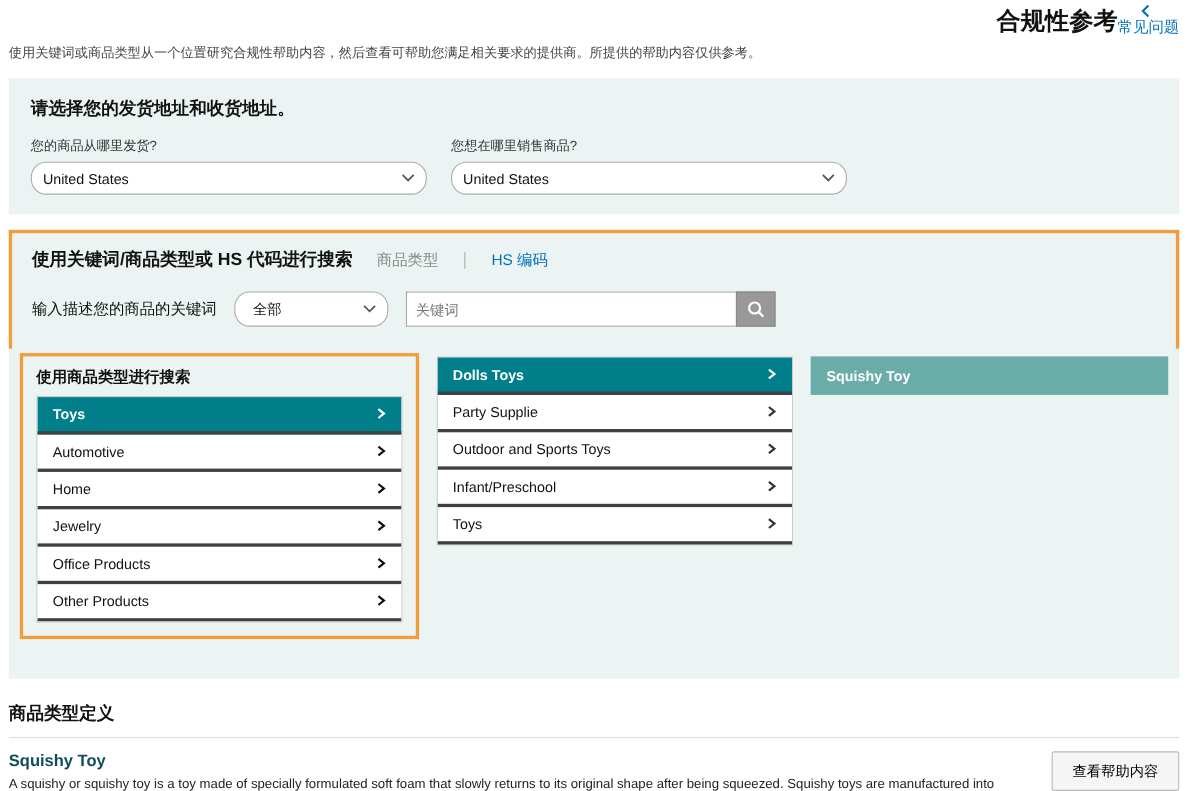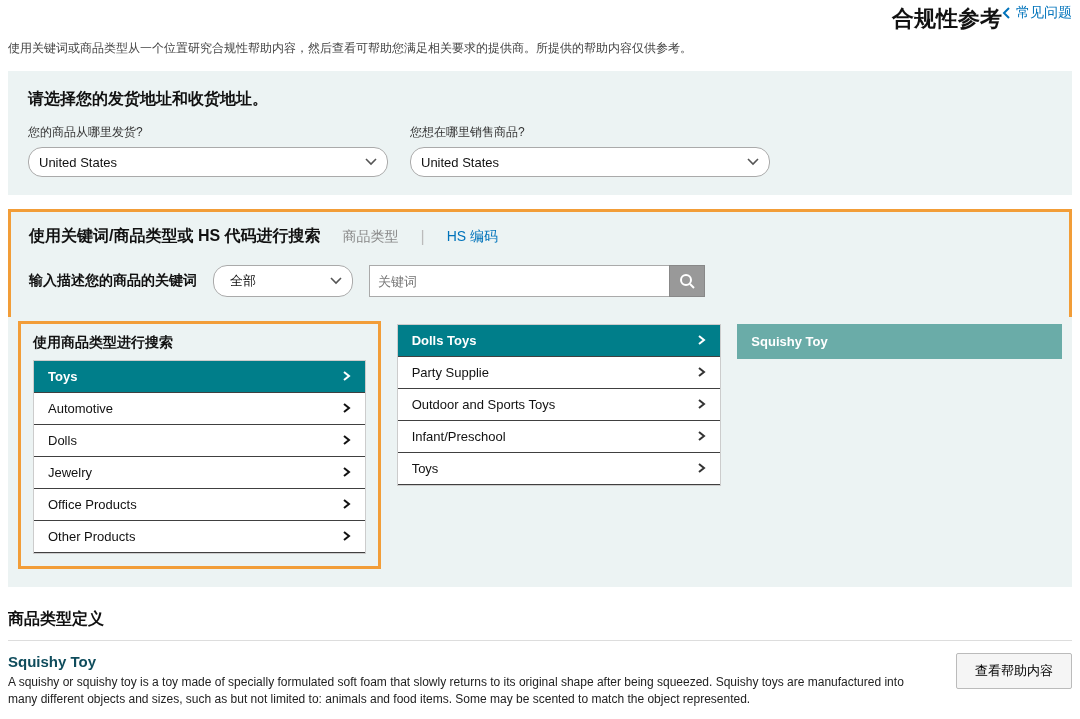--- a/index.html
+++ b/index.html
@@ -20,20 +20,21 @@
       font-size: 22px;
       font-weight: bold;
       color: #111;
     }
     .faq-link {
       color: #0073bb;
       font-size: 14px;
       display: flex;
       align-items: center;
       cursor: pointer;
+      flex-direction: column;
     }
     .faq-link svg { margin-right: 4px; }
     .subtitle {
       font-size: 12px;
       color: #444;
       margin-top: 6px;
       margin-bottom: 14px;
     }
     .location-panel {
       background: #ecf3f3;
@@ -86,21 +87,21 @@
       font-weight: bold;
     }
     .tab-inactive { color: #888; font-size: 14px; }
     .tab-active { color: #0073bb; font-size: 14px; }
     .tab-sep { color: #bbb; }
     .keyword-row {
       display: flex;
       align-items: center;
       gap: 16px;
     }
-    .keyword-label { font-size: 14px; font-weight: bold; }
+    .keyword-label { font-size: 14px; font-weight: normal; }
     .keyword-select {
       width: 140px;
       height: 32px;
       padding-left: 16px;
     }
     .keyword-input {
       flex: 0 0 300px;
       height: 32px;
       border: 1px solid #aaa;
       border-right: none;
@@ -120,21 +121,21 @@
     .input-group { display: flex; }
     .or-row {
       text-align: center;
       font-size: 12px;
       color: #555;
       padding: 4px 0 2px;
     }
     .category-area {
       display: flex;
       gap: 16px;
-      padding: 4px 10px 18px;
+      padding: 4px 10px 36px;
       align-items: flex-start;
     }
     .cat-left-wrap {
       border: 3px solid #f29d38;
       padding: 10px 12px 12px;
       width: 364px;
     }
     .cat-left-title {
       font-size: 14px;
       font-weight: bold;
@@ -146,21 +147,21 @@
       max-height: 215px;
       overflow-y: scroll;
       position: relative;
     }
     .list-item {
       display: flex;
       justify-content: space-between;
       align-items: center;
       padding: 8px 14px;
       font-size: 13px;
-      border-bottom: 1px solid #404040;
+      border-bottom: 3px solid #404040;
       cursor: pointer;
     }
     .list-item.selected {
       background: #007e8a;
       color: #fff;
       font-weight: bold;
     }
     .chev { font-size: 12px; color: inherit; }
     .cat-mid {
       width: 326px;
@@ -304,21 +305,21 @@
                 <path d="M1 1 L6 5 L1 9" stroke="currentColor" stroke-width="2" fill="none"></path>
               </svg></span>
           </div>
           <div class="list-item">
             <span>Automotive</span>
             <span class="chev"><svg width="8" height="10" viewBox="0 0 8 10">
                 <path d="M1 1 L6 5 L1 9" stroke="currentColor" stroke-width="2" fill="none"></path>
               </svg></span>
           </div>
           <div class="list-item">
-            <span>Dolls</span>
+            <span>Home</span>
             <span class="chev"><svg width="8" height="10" viewBox="0 0 8 10">
                 <path d="M1 1 L6 5 L1 9" stroke="currentColor" stroke-width="2" fill="none"></path>
               </svg></span>
           </div>
           <div class="list-item">
             <span>Jewelry</span>
             <span class="chev"><svg width="8" height="10" viewBox="0 0 8 10">
                 <path d="M1 1 L6 5 L1 9" stroke="currentColor" stroke-width="2" fill="none"></path>
               </svg></span>
           </div>

